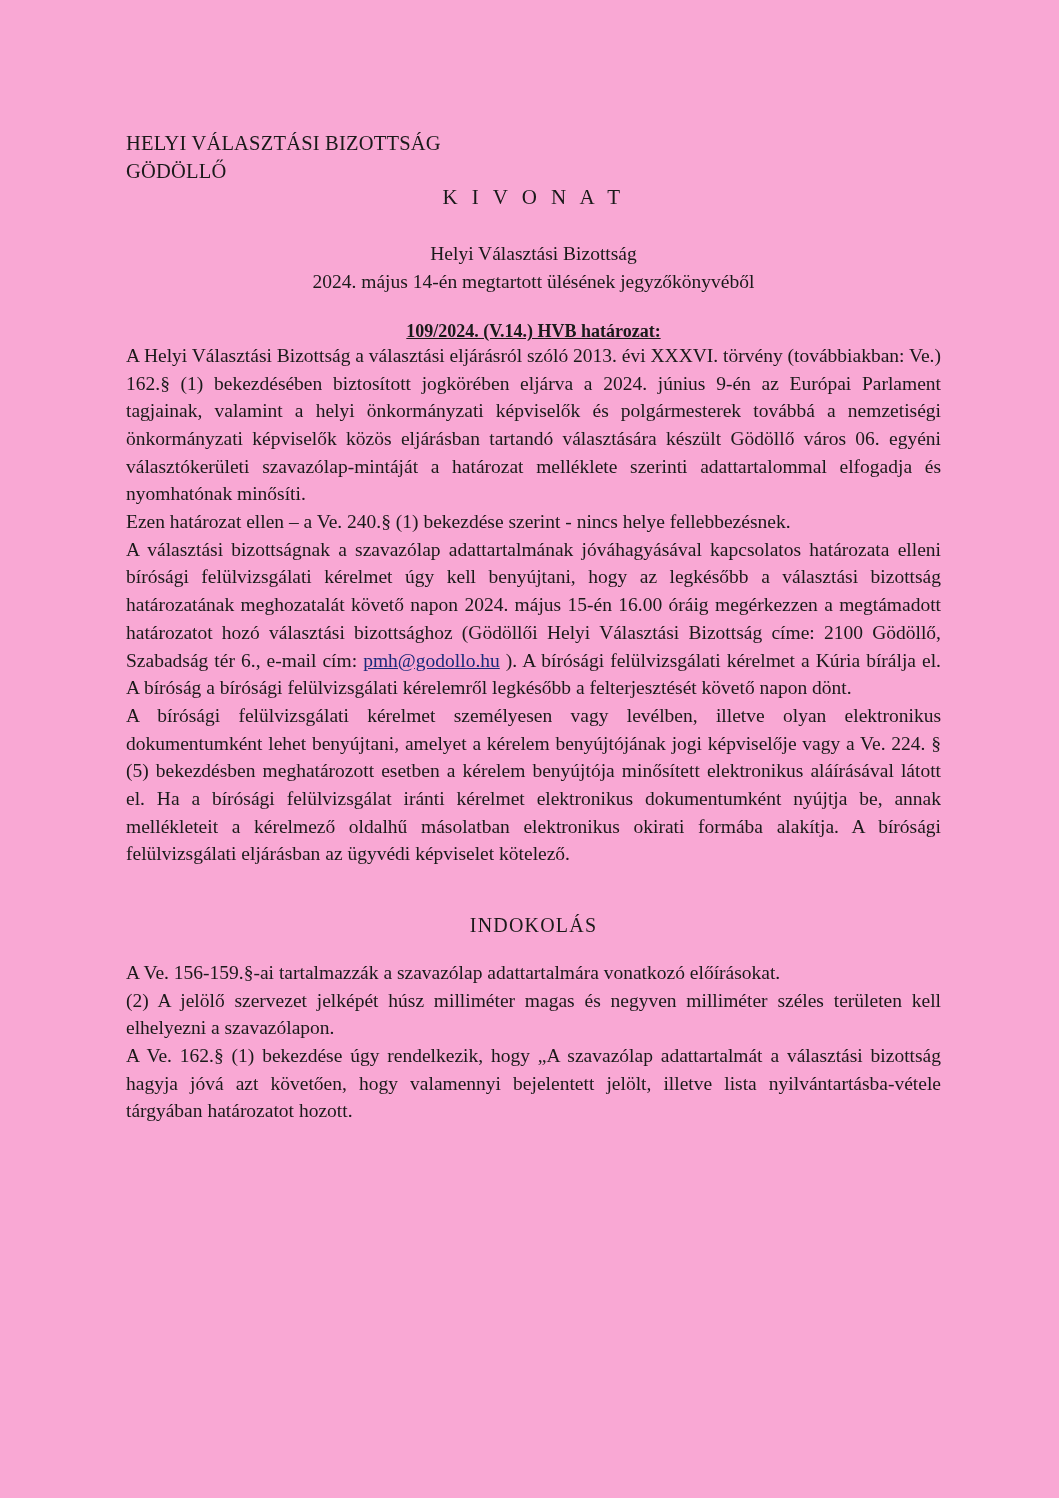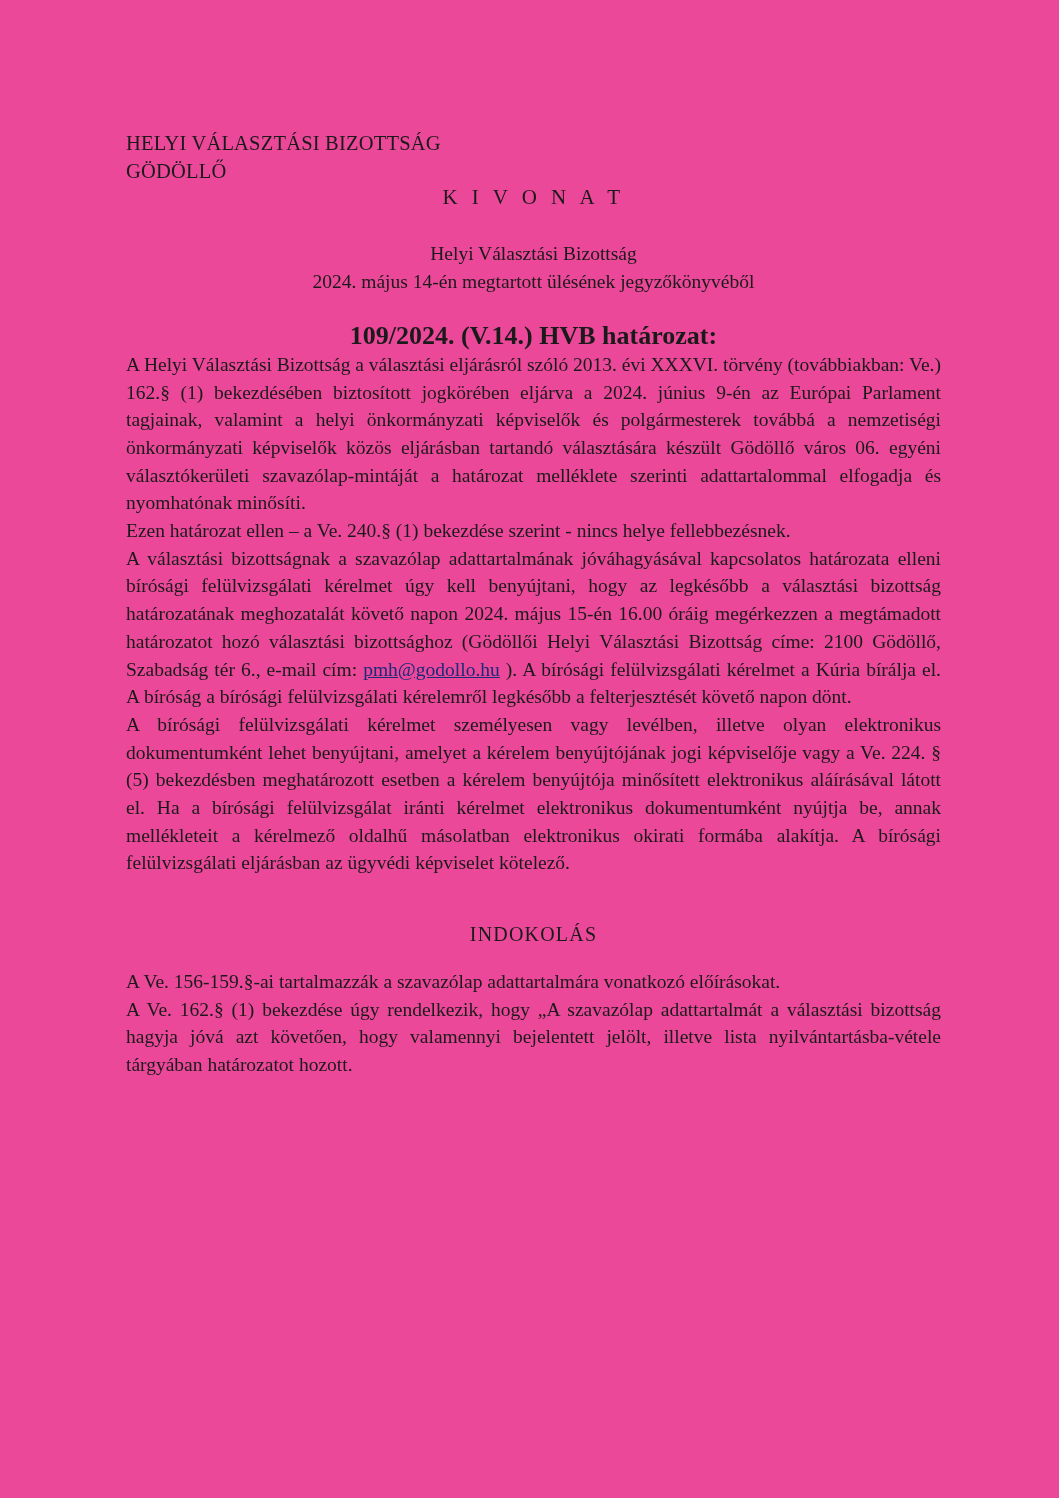--- a/index.html
+++ b/index.html
@@ -4,21 +4,21 @@
 <style>
   html, body {
     margin: 0;
     padding: 0;
     background: #ffffff;
   }
   .page {
     width: 1059px;
     height: 1498px;
     position: relative;
-    background: #ec4899;
+    background: #f9a8d4;
     font-family: "Liberation Serif", serif;
     color: #1a1a1a;
     box-sizing: border-box;
     padding: 130px 118px 40px 126px;
     overflow: hidden;
   }
   .header-block {
     font-size: 20.5px;
     line-height: 1.35;
     letter-spacing: 0.2px;
@@ -34,21 +34,22 @@
   }
   .subtitle {
     text-align: center;
     font-size: 19.5px;
     line-height: 1.4;
     margin-top: 30px;
   }
   .decision-heading {
     text-align: center;
     font-weight: bold;
-    font-size: 26px;
+    text-decoration: underline;
+    font-size: 18px;
     margin-top: 26px;
   }
   p.body-par {
     font-size: 19.5px;
     line-height: 1.42;
     text-align: justify;
     margin: 0;
     text-justify: inter-word;
   }
   .gap-big { margin-top: 30px; }
@@ -92,15 +93,16 @@
 
   <p class="body-par gap-small no-justify">Ezen határozat ellen – a Ve. 240.§ (1) bekezdése szerint - nincs helye fellebbezésnek.</p>
 
   <p class="body-par gap-tiny"><span>A választási bizottságnak a szavazólap adattartalmának jóváhagyásával kapcsolatos határozata elleni bírósági felülvizsgálati kérelmet úgy kell benyújtani, hogy az legkésőbb a választási bizottság határozatának meghozatalát követő napon 2024. május 15-én 16.00 óráig megérkezzen a megtámadott határozatot hozó választási bizottsághoz (Gödöllői Helyi Választási Bizottság címe: 2100 Gödöllő, Szabadság tér 6., e-mail cím: </span><span class="link">pmh@godollo.hu</span><span> ). A bírósági felülvizsgálati kérelmet a Kúria bírálja el. A bíróság a bírósági felülvizsgálati kérelemről legkésőbb a felterjesztését követő napon dönt.</span></p>
 
   <p class="body-par gap-tiny">A bírósági felülvizsgálati kérelmet személyesen vagy levélben, illetve olyan elektronikus dokumentumként lehet benyújtani, amelyet a kérelem benyújtójának jogi képviselője vagy a Ve. 224. § (5) bekezdésben meghatározott esetben a kérelem benyújtója minősített elektronikus aláírásával látott el. Ha a bírósági felülvizsgálat iránti kérelmet elektronikus dokumentumként nyújtja be, annak mellékleteit a kérelmező oldalhű másolatban elektronikus okirati formába alakítja. A bírósági felülvizsgálati eljárásban az ügyvédi képviselet kötelező.</p>
 
   <div class="indokolas">INDOKOLÁS</div>
 
   <p class="body-par no-justify">A Ve. 156-159.§-ai tartalmazzák a szavazólap adattartalmára vonatkozó előírásokat.</p>
+  <p class="body-par gap-tiny">(2) A jelölő szervezet jelképét húsz milliméter magas és negyven milliméter széles területen kell elhelyezni a szavazólapon.</p>
   <p class="body-par gap-tiny">A Ve. 162.§ (1) bekezdése úgy rendelkezik, hogy „A szavazólap adattartalmát a választási bizottság hagyja jóvá azt követően, hogy valamennyi bejelentett jelölt, illetve lista nyilvántartásba-vétele tárgyában határozatot hozott.</p>
 
 </div>
 
 </body></html>

